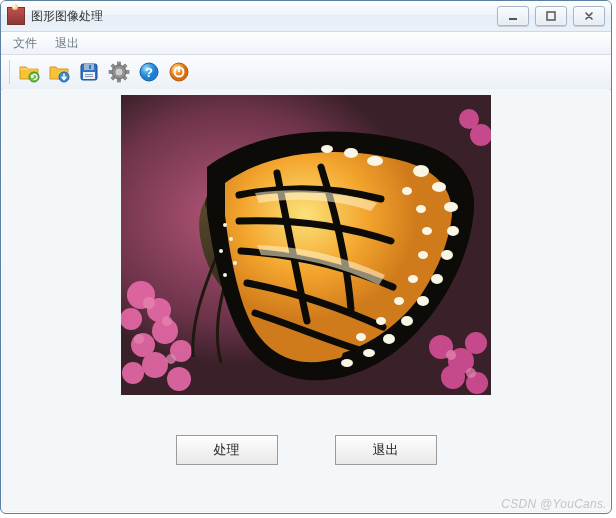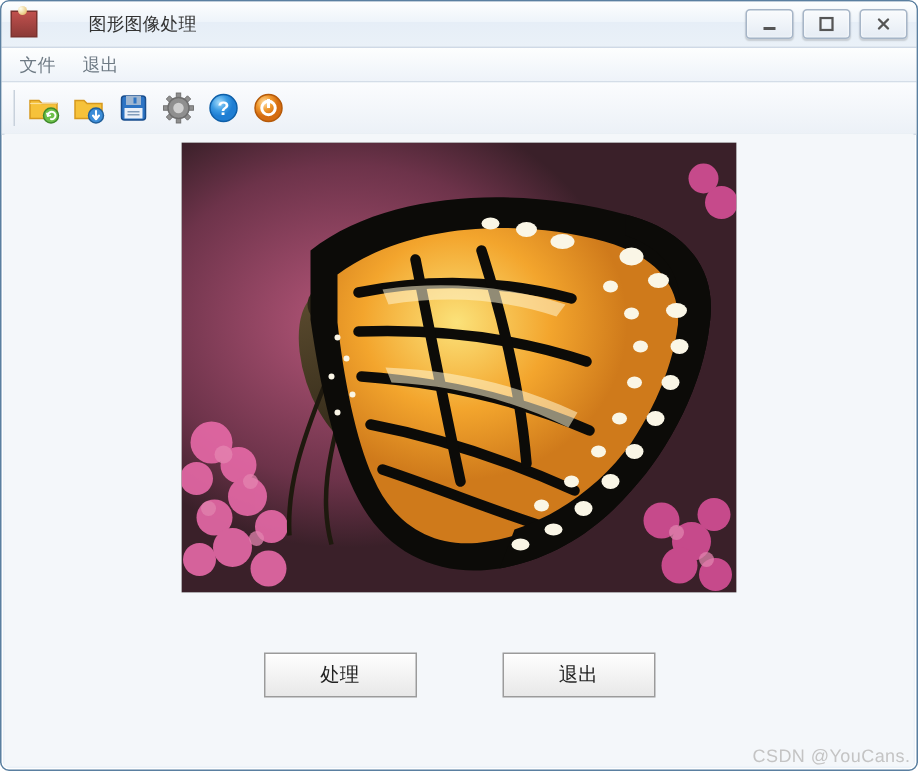--- a/index.html
+++ b/index.html
@@ -11,21 +11,20 @@
     box-shadow: 0 0 0 1px #fff inset;
     position: relative; overflow: hidden;
     box-sizing: border-box;
   }
   .titlebar {
     height: 30px;
     background: linear-gradient(to bottom, #fdfefe 0%, #eef4fa 45%, #e6eef7 46%, #eaf1f8 100%);
     display: flex; align-items: center;
     border-bottom: 1px solid #cfd9e6;
     padding: 0 6px;
-    gap: 28px;
   }
   .titlebar .app-icon {
     width: 16px; height: 16px; margin-right: 6px;
     background: linear-gradient(to bottom, #c0504d, #8c3a37);
     border: 1px solid #7a322f;
     position: relative;
   }
   .titlebar .app-icon::after {
     content: ""; position: absolute;
     left: 4px; top: -4px; width: 6px; height: 6px;
@@ -94,20 +93,21 @@
     background: linear-gradient(to bottom, #fefefe, #e8e8e8);
     border: 1px solid #9b9b9b;
     display: flex; align-items: center; justify-content: center;
     font-size: 13px; color: #222;
     box-shadow: 0 1px 0 #fff inset;
   }
   .watermark {
     position: absolute; right: 4px; bottom: 2px;
     color: #c4c4c4; font-size: 12px; letter-spacing: 0.3px;
     font-family: Arial, sans-serif;
+    font-style: italic;
   }
 </style>
 </head>
 <body>
 
 <div class="window">
   <div class="titlebar">
     <div class="app-icon"></div>
     <div class="title">图形图像处理</div>
     <div class="win-buttons">

